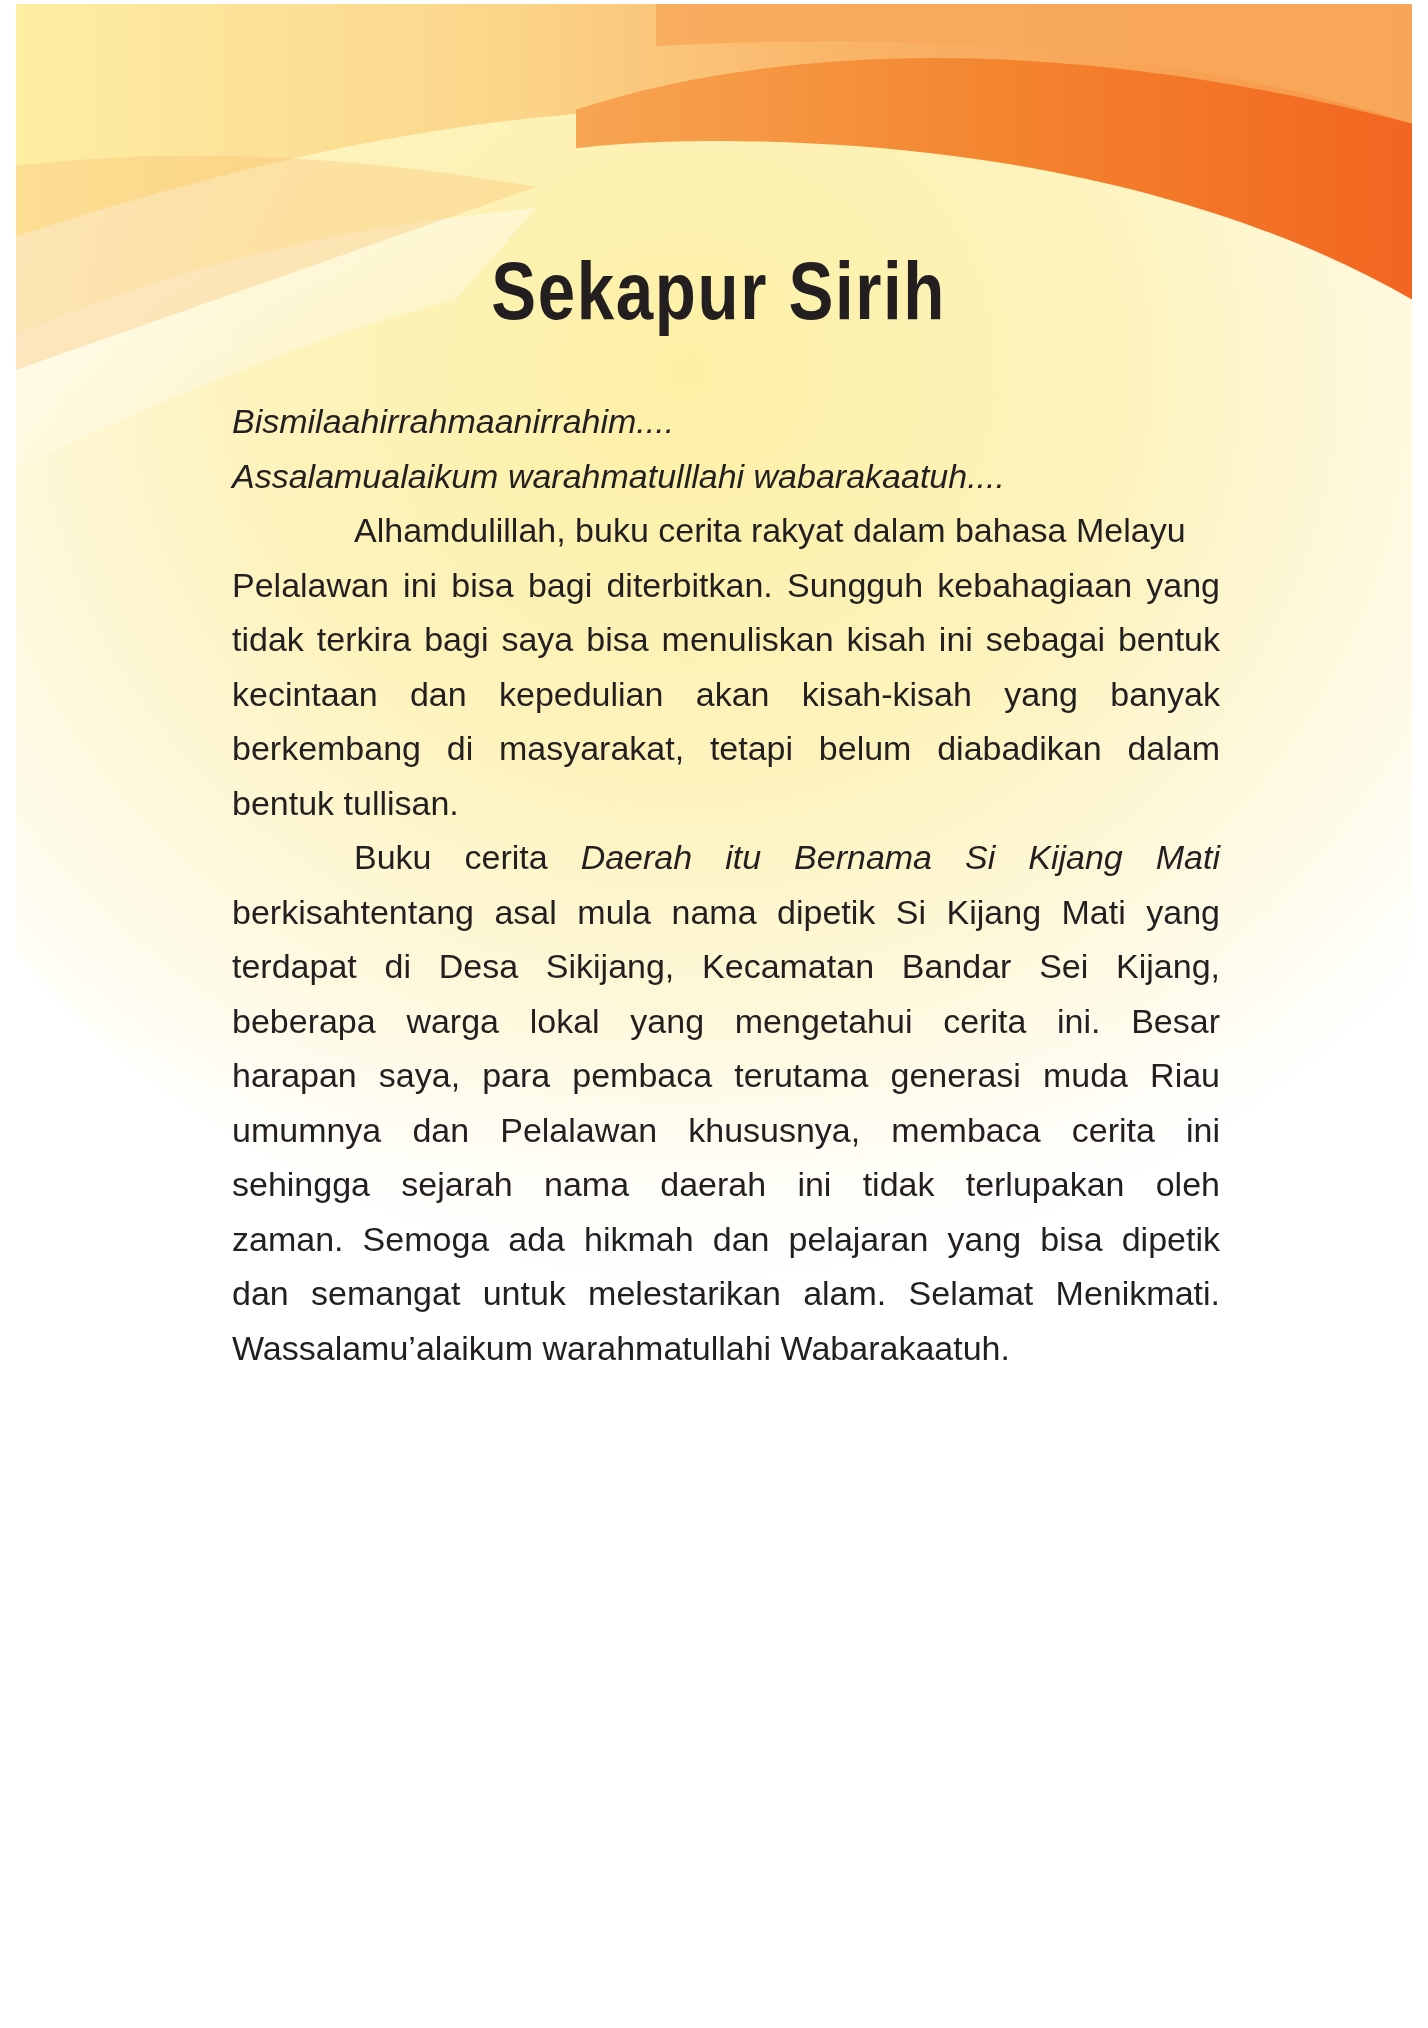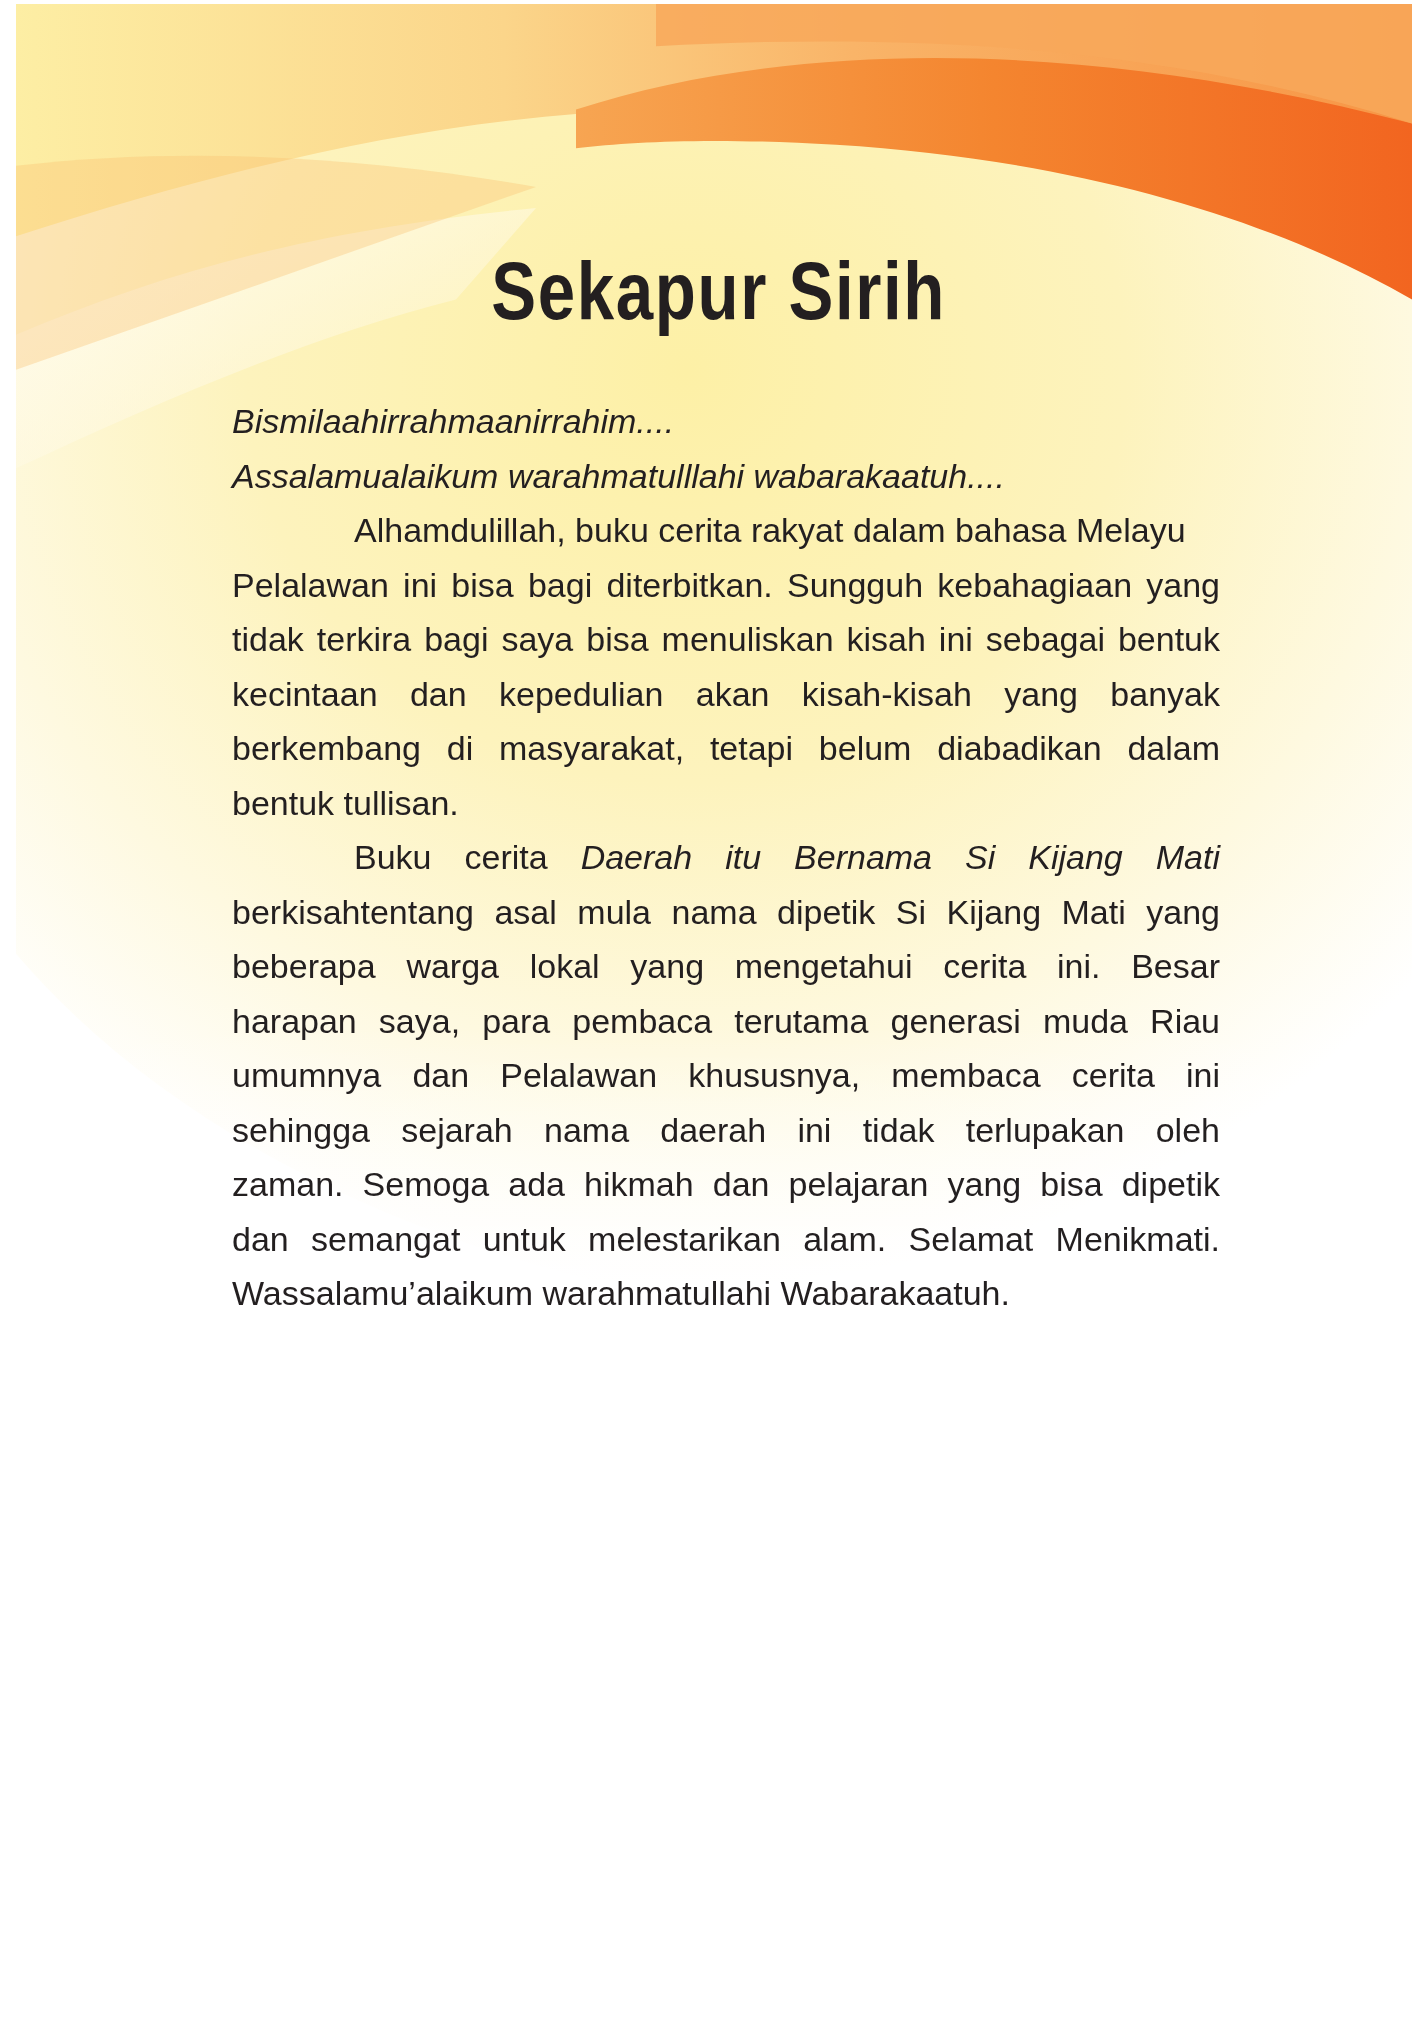--- a/index.html
+++ b/index.html
@@ -150,20 +150,21 @@
 
     <span class="line indent">Alhamdulillah, buku cerita rakyat dalam bahasa Melayu</span>
     <span class="line just">Pelalawan ini bisa bagi diterbitkan. Sungguh kebahagiaan yang</span>
     <span class="line just">tidak terkira bagi saya bisa menuliskan kisah ini sebagai bentuk</span>
     <span class="line just">kecintaan dan kepedulian akan kisah-kisah yang banyak</span>
     <span class="line just">berkembang di masyarakat, tetapi belum diabadikan dalam</span>
     <span class="line">bentuk tullisan.</span>
 
     <span class="line indent just"><span>Buku cerita </span><em>Daerah itu Bernama Si Kijang Mati</em></span>
     <span class="line just">berkisahtentang asal mula nama dipetik Si Kijang Mati yang</span>
+    <span class="line just">terdapat di Desa Sikijang, Kecamatan  Bandar Sei Kijang,</span>
     <span class="line just">beberapa warga lokal yang mengetahui cerita ini. Besar</span>
     <span class="line just">harapan saya, para pembaca terutama generasi muda Riau</span>
     <span class="line just">umumnya dan Pelalawan khususnya, membaca cerita ini</span>
     <span class="line just">sehingga sejarah nama daerah ini tidak terlupakan oleh</span>
     <span class="line just">zaman. Semoga ada hikmah dan pelajaran yang bisa dipetik</span>
     <span class="line just">dan semangat untuk melestarikan alam. Selamat Menikmati.</span>
     <span class="line">Wassalamu’alaikum warahmatullahi Wabarakaatuh.</span>
   </div>
 
   <div class="signoff">Penulis</div>

